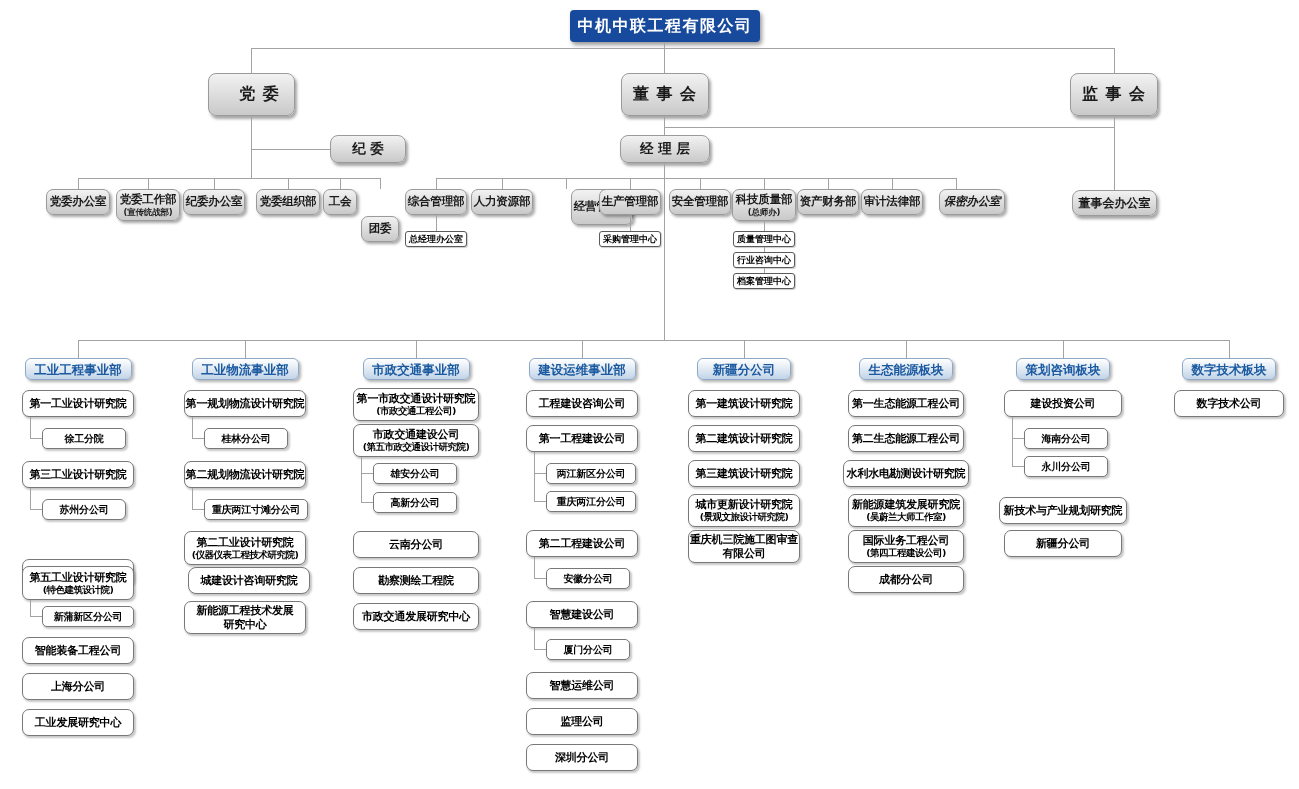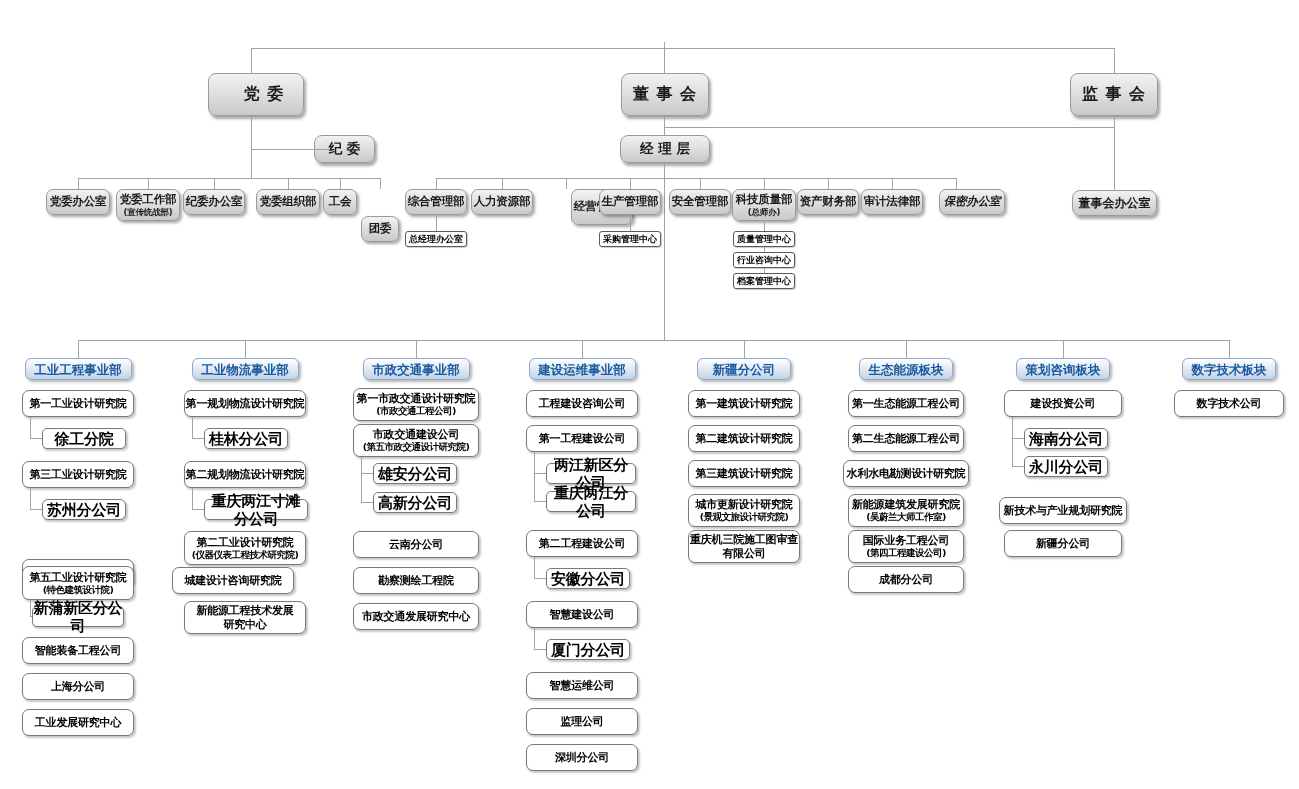--- a/index.html
+++ b/index.html
@@ -19,38 +19,39 @@
         border-radius:7px;box-shadow:2px 2px 3px rgba(0,0,0,.35);font-weight:bold;
         color:#1a1a1a;font-size:11.5px;letter-spacing:-0.2px;}
   .deptbox .sub{font-size:8.5px;font-weight:bold;}
   .bluehead{background:linear-gradient(180deg,#ffffff,#c2d4e8);border:1px solid #8fa9c8;
         border-radius:6px;box-shadow:2px 2px 3px rgba(0,0,0,.3);color:#1b5aa0;
         font-weight:bold;font-size:12.5px;}
   .unit{background:#ffffff;border:1px solid #787878;border-radius:7px;
         box-shadow:1.5px 2px 2px rgba(0,0,0,.22);font-weight:bold;font-size:11px;
         color:#000;letter-spacing:-0.2px;}
   .unit .sub{font-size:9.5px;font-weight:bold;letter-spacing:-0.5px;}
-  .childbox{font-size:15px;border-radius:5px;}
+  .childbox{font-size:10px;border-radius:5px;}
   .center-sm{background:#ffffff;border:1px solid #5a5a5a;border-radius:3px;
         font-size:9px;font-weight:bold;color:#000;box-shadow:1px 1px 1px rgba(0,0,0,.2);}
   .root-box{position:absolute;left:570px;top:10px;width:190px;height:32px;
         background:#17499c;color:#fff;font-weight:bold;font-size:16px;letter-spacing:1.5px;
         display:flex;align-items:center;justify-content:center;border-radius:4px;
         box-shadow:2px 3px 4px rgba(0,0,0,.4);}
-  .b-party{left:208px;top:73px;width:96px;height:43px;padding-left:16px;}
+  .b-party{left:208px;top:73px;width:87px;height:43px;padding-left:16px;}
   .b-board{left:621px;top:73px;width:88px;height:43px;}
   .b-super{left:1070px;top:73px;width:88px;height:43px;}
-  .b-disc{left:314px;top:135px;width:61px;height:28px;}
+  .b-disc{left:330px;top:135px;width:76px;height:28px;}
   .b-mgr{left:620px;top:135px;width:90px;height:28px;}
   .b-boardoffice{left:1072px;top:190px;width:85px;height:26px;}
 </style>
 </head>
 <body>
 
 <div id="canvas">
+  <div class="root-box">中机中联工程有限公司</div>
   <div class="node gray big b-party">党  委</div>
   <div class="node gray big b-board">董 事 会</div>
   <div class="node gray big b-super">监 事 会</div>
   <div class="node gray mid b-disc">纪  委</div>
   <div class="node gray mid b-mgr">经 理 层</div>
   <div class="node gray sgray b-boardoffice">董事会办公室</div>
 <div class="line" style="left: 664px; top: 42px; width: 1px; height: 6px;"></div>
     <div class="line" style="left: 251px; top: 48px; width: 864px; height: 1px;"></div>
     <div class="line" style="left: 251px; top: 48px; width: 1px; height: 25px;"></div>
     <div class="line" style="left: 664px; top: 48px; width: 1px; height: 25px;"></div>
@@ -168,21 +169,21 @@
     </div>
     <div class="node unit" style="left: 22px; top: 559px; width: 112px; height: 27px;">
       <div class="lbl">第四工业设计研究院</div>
     </div>
     <div class="node unit" style="left: 22px; top: 566px; width: 112px; height: 34px;">
       <div class="lbl">第五工业设计研究院</div>
       <div class="sub">(特色建筑设计院)</div>
     </div>
     <div class="line" style="left: 30px; top: 600px; width: 1px; height: 16px;"></div>
     <div class="line" style="left: 30px; top: 616px; width: 12px; height: 1px;"></div>
-    <div class="node unit childbox" style="left: 32px; top: 606px; width: 92px; height: 21px;">
+    <div class="node unit childbox" style="left: 42px; top: 606px; width: 92px; height: 21px;">
       <div class="lbl">新蒲新区分公司</div>
     </div>
     <div class="node unit" style="left: 22px; top: 637px; width: 112px; height: 27px;">
       <div class="lbl">智能装备工程公司</div>
     </div>
     <div class="node unit" style="left: 22px; top: 673px; width: 112px; height: 27px;">
       <div class="lbl">上海分公司</div>
     </div>
     <div class="node unit" style="left: 22px; top: 709px; width: 112px; height: 27px;">
       <div class="lbl">工业发展研究中心</div>
@@ -204,21 +205,21 @@
     </div>
     <div class="line" style="left: 192px; top: 488px; width: 1px; height: 21px;"></div>
     <div class="line" style="left: 192px; top: 509px; width: 12px; height: 1px;"></div>
     <div class="node unit childbox" style="left: 204px; top: 499px; width: 104px; height: 21px;">
       <div class="lbl">重庆两江寸滩分公司</div>
     </div>
     <div class="node unit" style="left: 184px; top: 531px; width: 122px; height: 34px;">
       <div class="lbl">第二工业设计研究院</div>
       <div class="sub">(仪器仪表工程技术研究院)</div>
     </div>
-    <div class="node unit" style="left: 172px; top: 567px; width: 122px; height: 27px;">
+    <div class="node unit" style="left: 188px; top: 567px; width: 122px; height: 27px; border-radius: 8px;">
       <div class="lbl">城建设计咨询研究院</div>
     </div>
     <div class="node unit" style="left: 184px; top: 601px; width: 122px; height: 33px;">
       <div class="lbl">新能源工程技术发展
 研究中心</div>
     </div>
     <div class="line" style="left: 416px; top: 340px; width: 1px; height: 18px;"></div>
     <div class="node bluehead" style="left: 362.5px; top: 358px; width: 107px; height: 22px;">
       <div class="lbl">市政交通事业部</div>
     </div>

